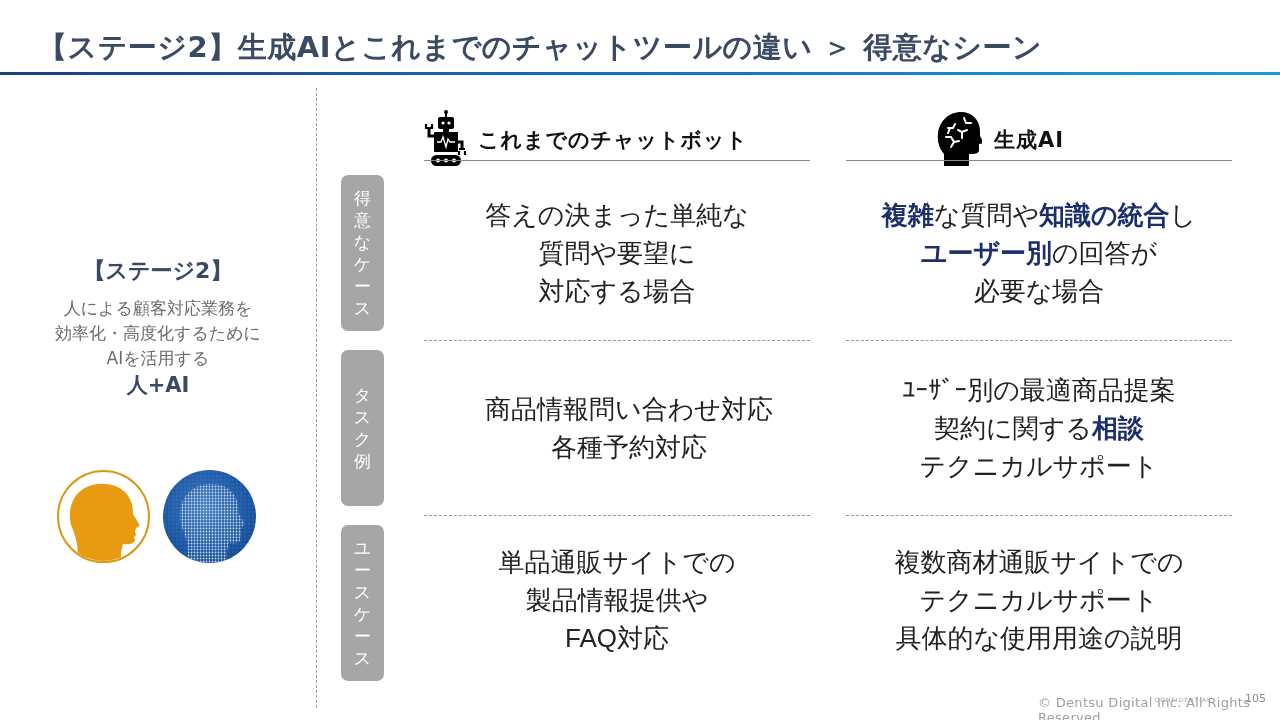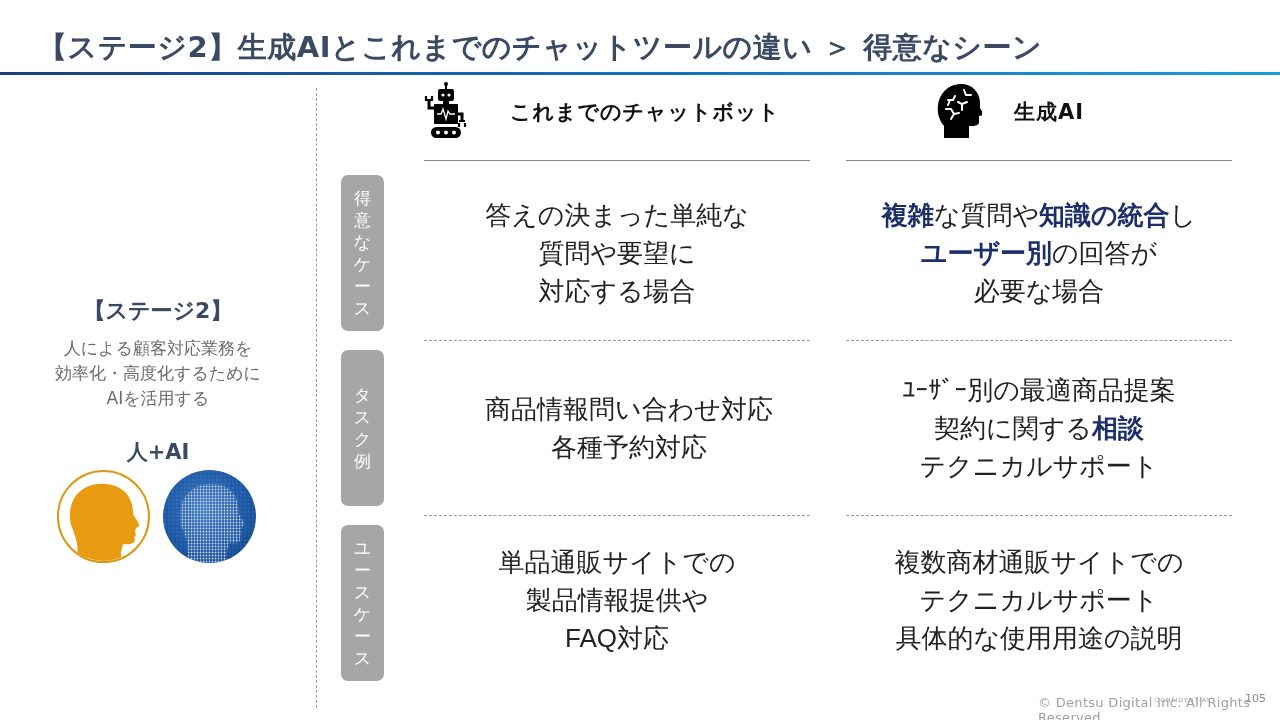--- a/index.html
+++ b/index.html
@@ -16,40 +16,40 @@
     background: linear-gradient(to right, #1c3e7a 0%, #1667b3 40%, #1a9ae0 100%);
   }
 
   .vdivider {
     position: absolute; left: 316px; top: 88px; height: 620px; width: 0;
     border-left: 1.5px dashed #9a9a9a;
   }
 
   
   .left-panel { position: absolute; left: 0; top: 255px; width: 316px; text-align: center; }
-  .stage-title { font-size: 22px; font-weight: bold; color: #3b4a63; line-height: 31px; margin-top: 40px; }
+  .stage-title { font-size: 22px; font-weight: bold; color: #3b4a63; line-height: 31px; }
   .stage-desc { margin-top: 10px; font-size: 17px; color: #6b6b6b; line-height: 25px; }
-  .human-ai-label { margin-top: 27px; font-size: 21px; font-weight: bold; color: #3b4a63; }
+  .human-ai-label { font-size: 21px; font-weight: bold; color: #3b4a63; }
   .heads { position: absolute; left: 55px; top: 215px; width: 210px; height: 95px; }
   .head-human {
     position: absolute; left: 2px; top: 0; width: 93px; height: 93px;
     border: 2px solid #d89a16; border-radius: 50%; overflow: hidden; background: #fff;
   }
   .head-ai {
     position: absolute; left: 108px; top: 0; width: 93px; height: 93px;
     border-radius: 50%; overflow: hidden;
     background: radial-gradient(circle at 45% 40%, #3e79c2 0%, #1c58a5 55%, #123f7f 100%);
   }
 
   
-  .col-header { position: absolute; top: 80px; height: 64px; display: flex; align-items: center; gap: 32px; }
+  .col-header { position: absolute; top: 108px; height: 64px; display: flex; align-items: center; }
   .col-header .label { font-size: 21px; font-weight: bold; color: #111; margin-left: 10px; letter-spacing: 1px; }
   .col-header.left { left: 424px; }
   .col-header.right { left: 936px; }
-  .col-header.right .label { margin-left: 0; }
+  .col-header.right .label { margin-left: 12px; }
 
   .hrule-solid { position: absolute; top: 160px; height: 0; border-top: 1.5px solid #8a8a8a; }
   .hrule-dash { position: absolute; height: 0; border-top: 1.2px dashed #9a9a9a; }
 
   
   .row-label {
     position: absolute; left: 341px; width: 43px;
     background: #a6a6a6; border-radius: 7px;
     display: flex; flex-direction: column; align-items: center; justify-content: center;
     color: #fff; font-size: 17px; line-height: 22px;

